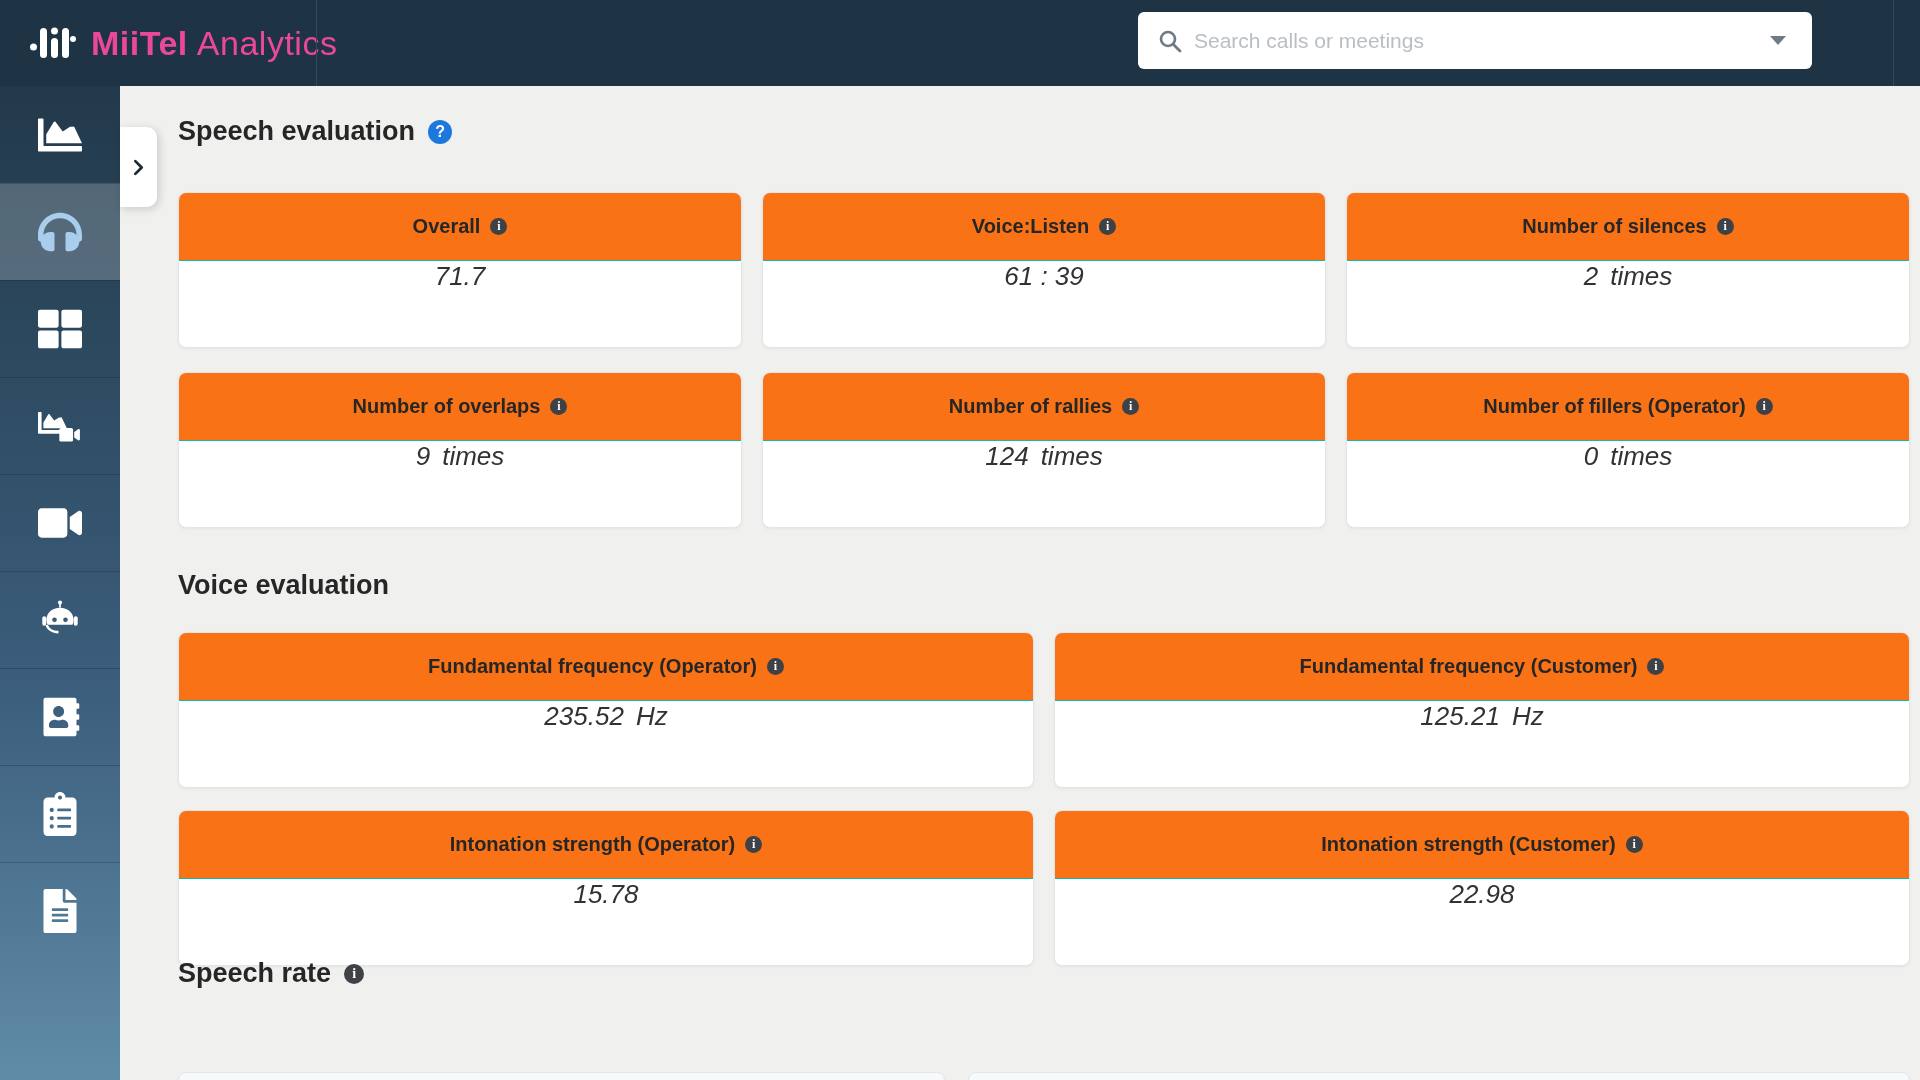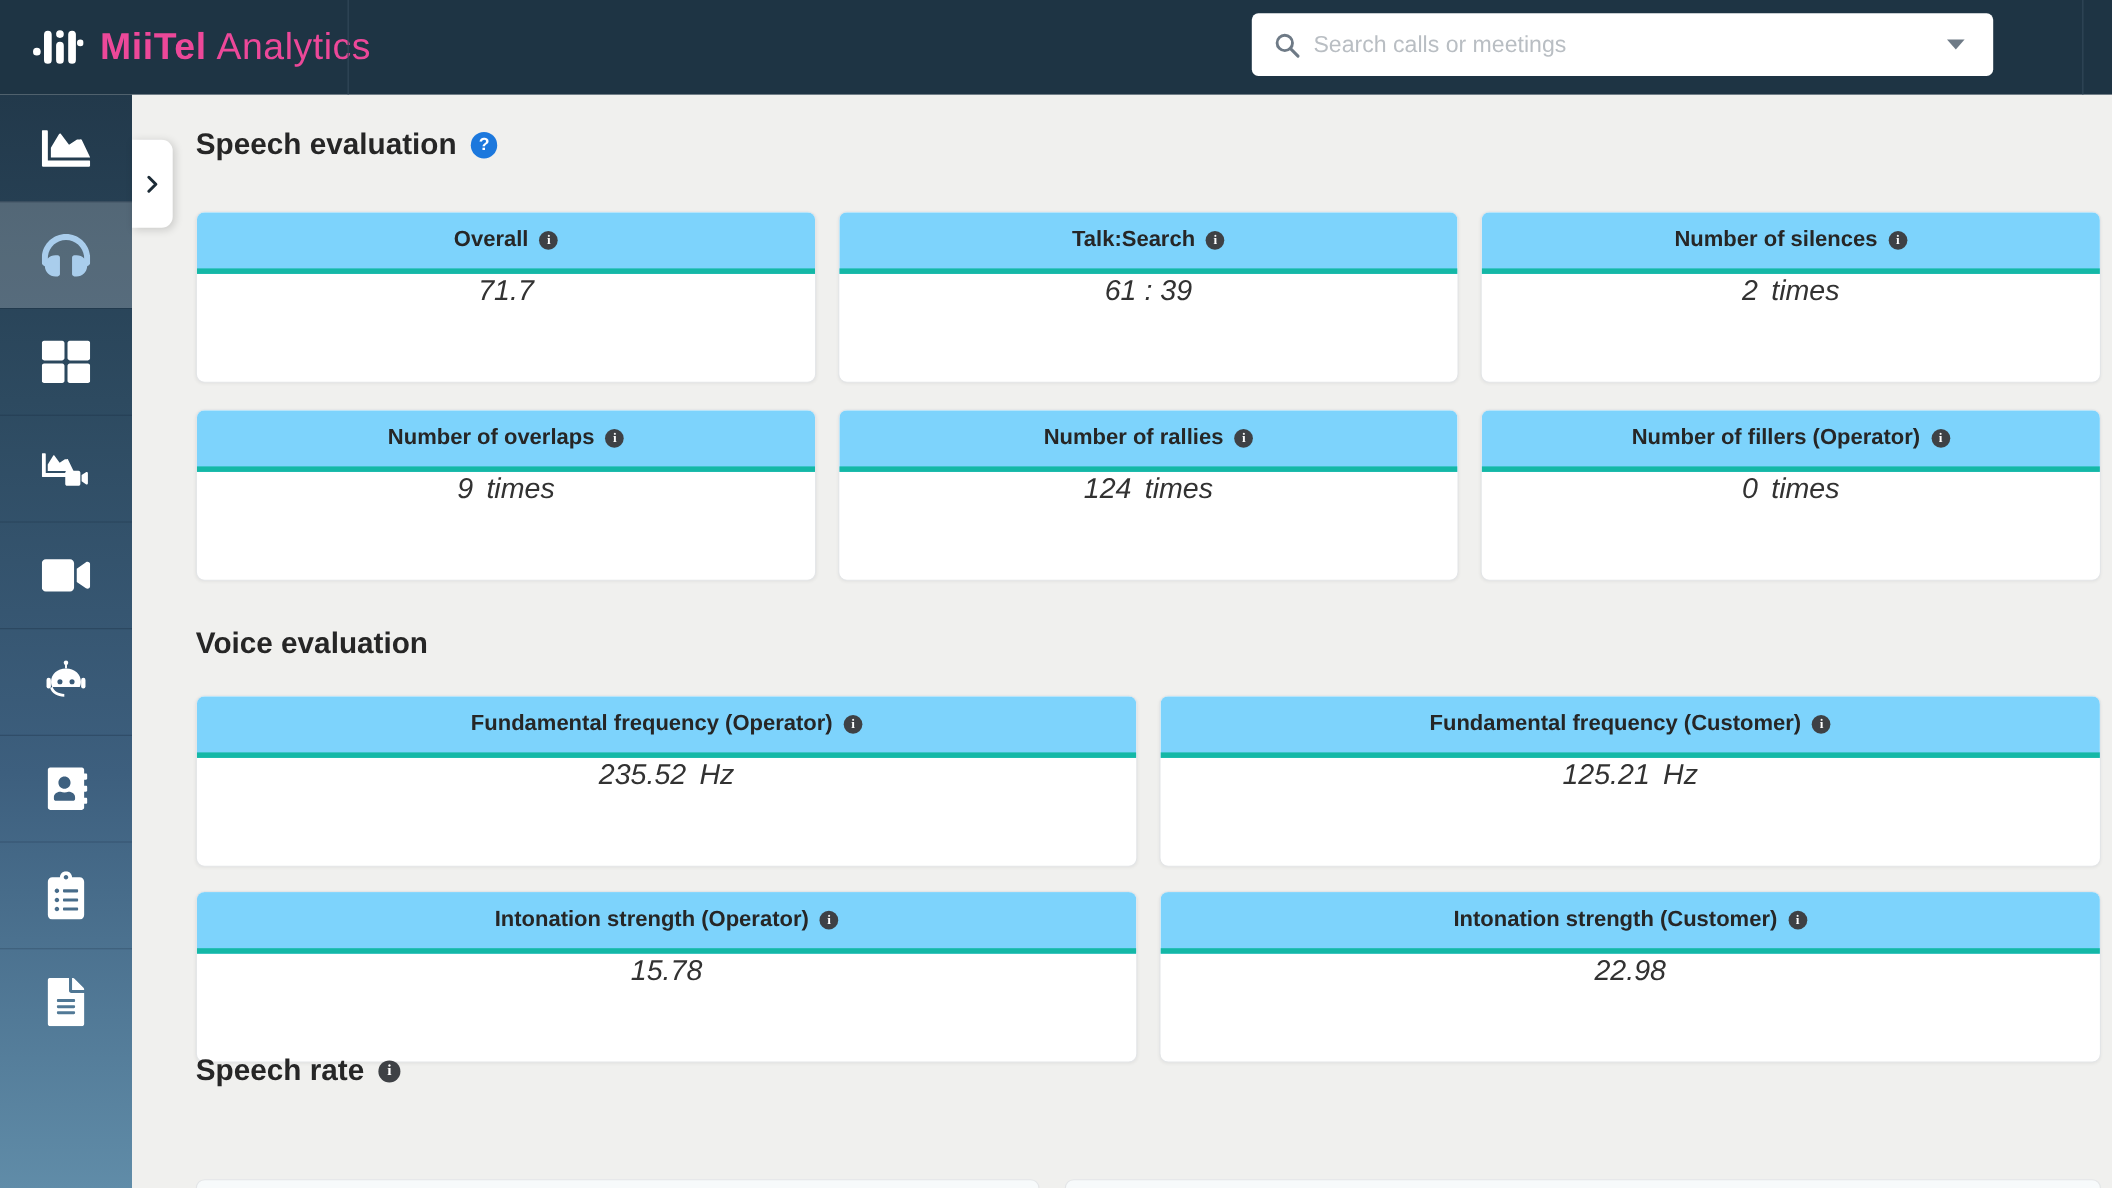--- a/index.html
+++ b/index.html
@@ -41,21 +41,21 @@
 
   .help-icon { width:24px; height:24px; border-radius:50%; background:#1c78dd; color:#fff; display:inline-flex; align-items:center; justify-content:center; font-size:16px; font-weight:700; cursor:pointer; }
   .info-icon { width:17px; height:17px; border-radius:50%; background:#3e4145; color:#fff; display:inline-flex; align-items:center; justify-content:center; font-size:12px; font-weight:700; font-family:"Liberation Serif", serif; cursor:pointer; flex:0 0 auto; }
   .section-title .info-icon { width:20px; height:20px; font-size:14px; }
 
   .grid { position:absolute; left:58px; width:1732px; display:grid; }
   #grid-speech { top:106px; grid-template-columns:repeat(3,1fr); grid-auto-rows:156px; gap:24px 20px; }
   #grid-voice  { top:546px; grid-template-columns:repeat(2,1fr); grid-auto-rows:156px; gap:22px 20px; }
 
   .card { background:#ffffff; border:1px solid #e3e5e7; border-radius:8px; overflow:hidden; box-shadow:0 1px 3px rgba(0,0,0,0.05); display:flex; flex-direction:column; }
-  .card-header { height:56px; flex:0 0 auto; background:#7dd3fc; border-bottom:5px solid #14b8a6; display:flex; align-items:center; justify-content:center; gap:10px; font-size:20px; font-weight:700; color:#262626; }
+  .card-header { height:68px; flex:0 0 auto; background:#f97316; border-bottom:1px solid #14b8a6; display:flex; align-items:center; justify-content:center; gap:10px; font-size:20px; font-weight:700; color:#262626; }
   .card-body { flex:1 1 auto; display:flex; align-items:flex-start; justify-content:center; gap:12px; font-size:26px; color:#323232;font-style:italic; }
   .metric-unit:empty { display:none; }
 
   .stub-card { position:absolute; top:986px; height:40px; background:#f7fafb; border:1px solid #e3e5e7; border-radius:8px 8px 0 0; }
   #stub-1 { left:58px;  width:767px; }
   #stub-2 { left:848px; width:942px; }
 </style>
 </head>
 <body>
 
@@ -163,21 +163,21 @@
           <span>Overall</span>
           <span class="info-icon">i</span>
         </div>
         <div class="card-body">
           <span class="metric-value">71.7</span>
 
         </div>
       </div>
       <div class="card">
         <div class="card-header">
-          <span>Talk:Search</span>
+          <span>Voice:Listen</span>
           <span class="info-icon">i</span>
         </div>
         <div class="card-body">
           <span class="metric-value">61 : 39</span>
 
         </div>
       </div>
       <div class="card">
         <div class="card-header">
           <span>Number of silences</span>

